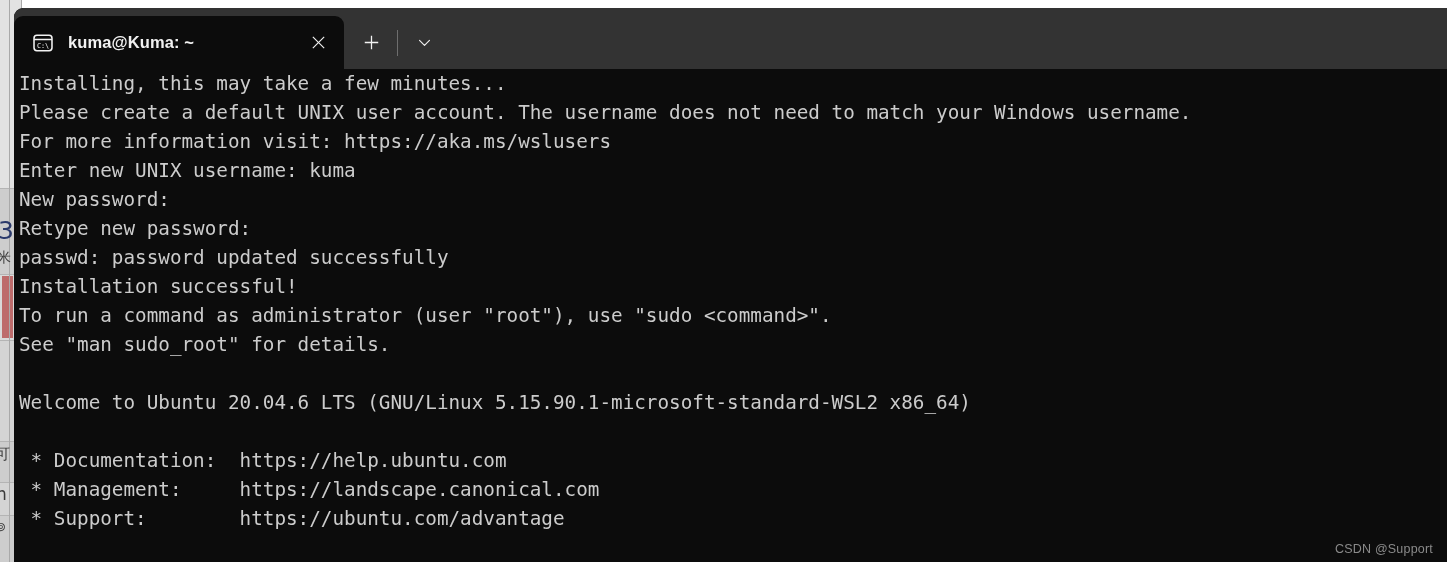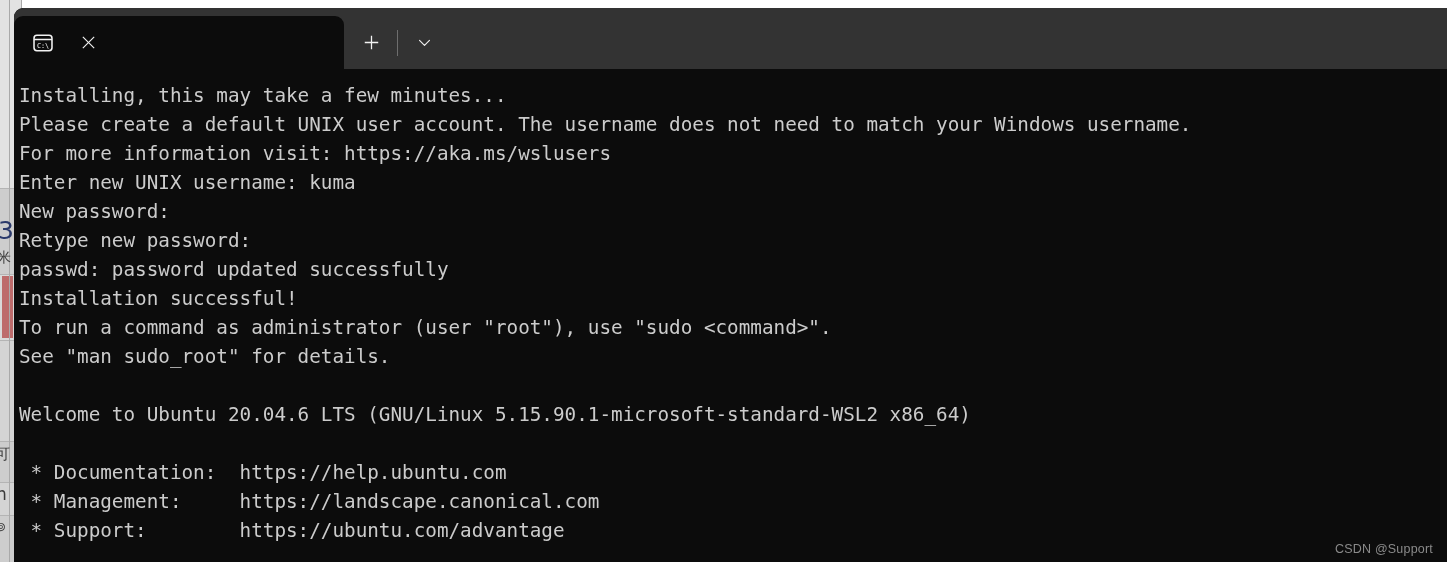--- a/index.html
+++ b/index.html
@@ -134,21 +134,21 @@
     height: 26px;
     background: #6e6e6e;
     margin: 0 5px;
   }
 
   
   #term-body {
     position: relative;
     height: 493px;
     background: #0c0c0c;
-    padding: 12px 0 0 5px;
+    padding: 0 0 0 5px;
     box-sizing: border-box;
     overflow: hidden;
   }
   #term-lines {
     font-family: "DejaVu Sans Mono", "Liberation Mono", monospace;
     font-size: 19.3px;
     line-height: 29px;
     color: #cccccc;
     white-space: pre;
     letter-spacing: 0px;
@@ -202,20 +202,21 @@
     <div id="tabstrip">
 
       <div class="tab">
         <span class="tab-icon">
           <svg viewBox="0 0 24 24" width="22" height="22" aria-hidden="true">
             <rect x="2.2" y="3.6" width="19.6" height="16.8" rx="3.2" ry="3.2" fill="none" stroke="#f2f2f2" stroke-width="1.7"></rect>
             <line x1="2.2" y1="8.2" x2="21.8" y2="8.2" stroke="#f2f2f2" stroke-width="1.5"></line>
             <text x="12" y="17.0" font-family="DejaVu Sans Mono, monospace" font-size="7.4" fill="#f2f2f2" text-anchor="middle">C:\</text>
           </svg>
         </span>
+        <span class="tab-title">kuma@Kuma: ~</span>
         <span class="tab-close">
           <svg viewBox="0 0 24 24" width="17" height="17" aria-hidden="true">
             <line x1="4" y1="4" x2="20" y2="20" stroke="#f2f2f2" stroke-width="1.6"></line>
             <line x1="20" y1="4" x2="4" y2="20" stroke="#f2f2f2" stroke-width="1.6"></line>
           </svg>
         </span>
       </div>
 
       <div class="tabstrip-actions">
         <span class="strip-btn">

